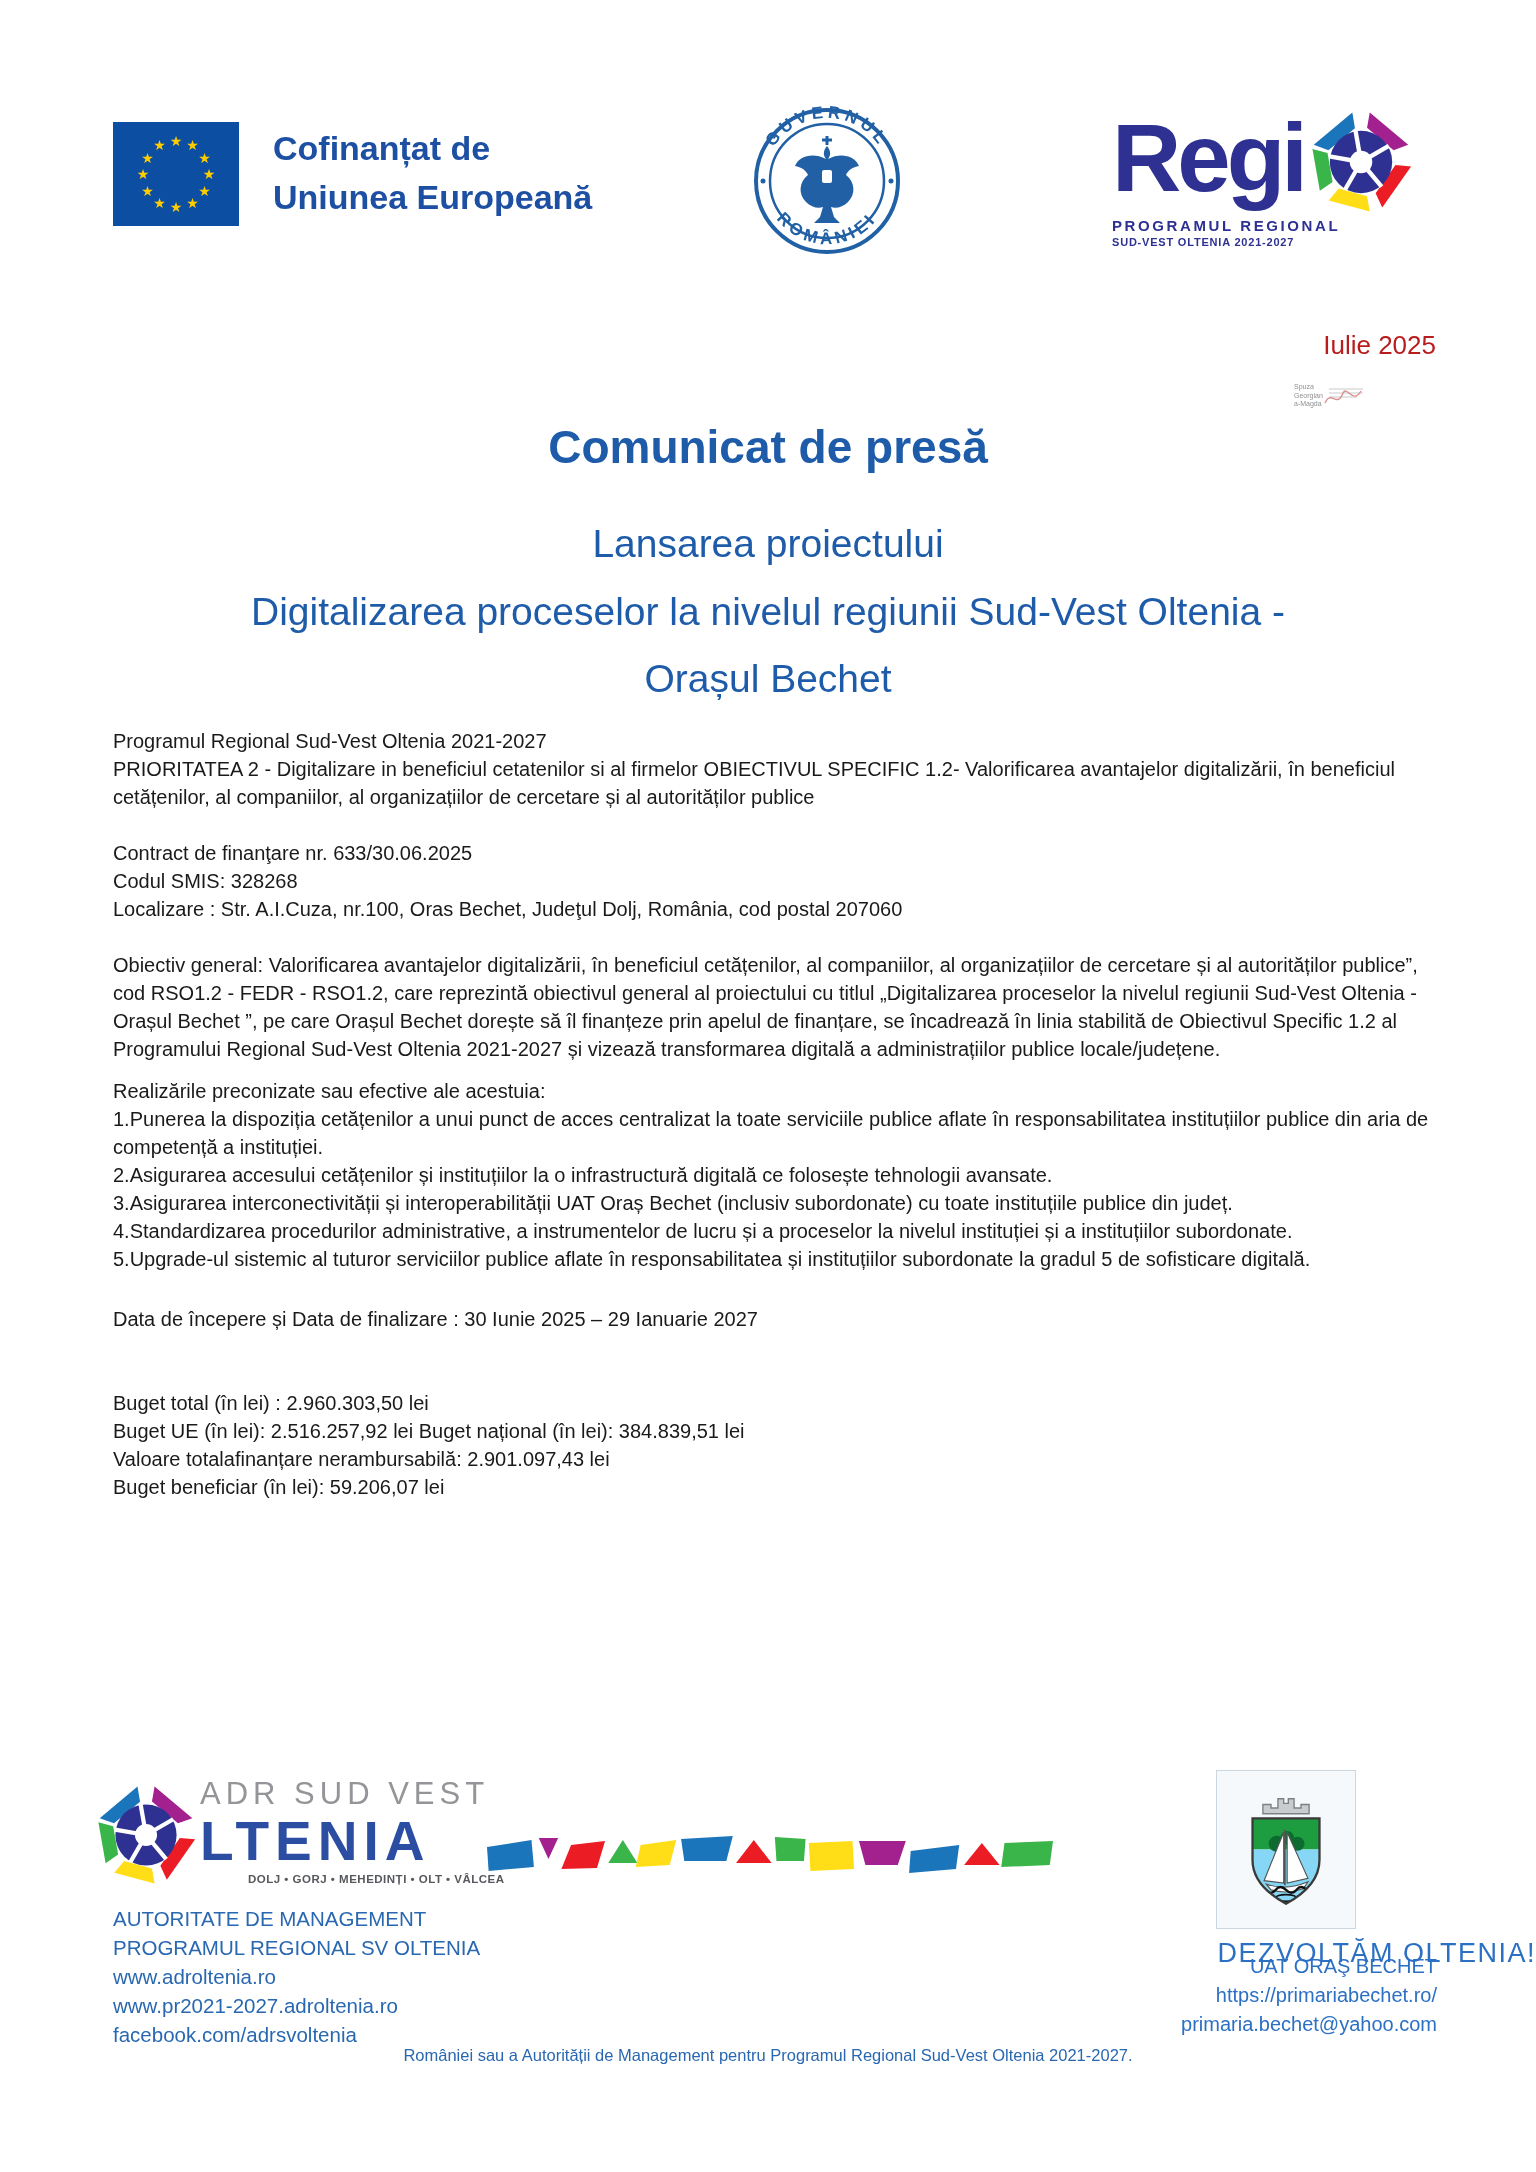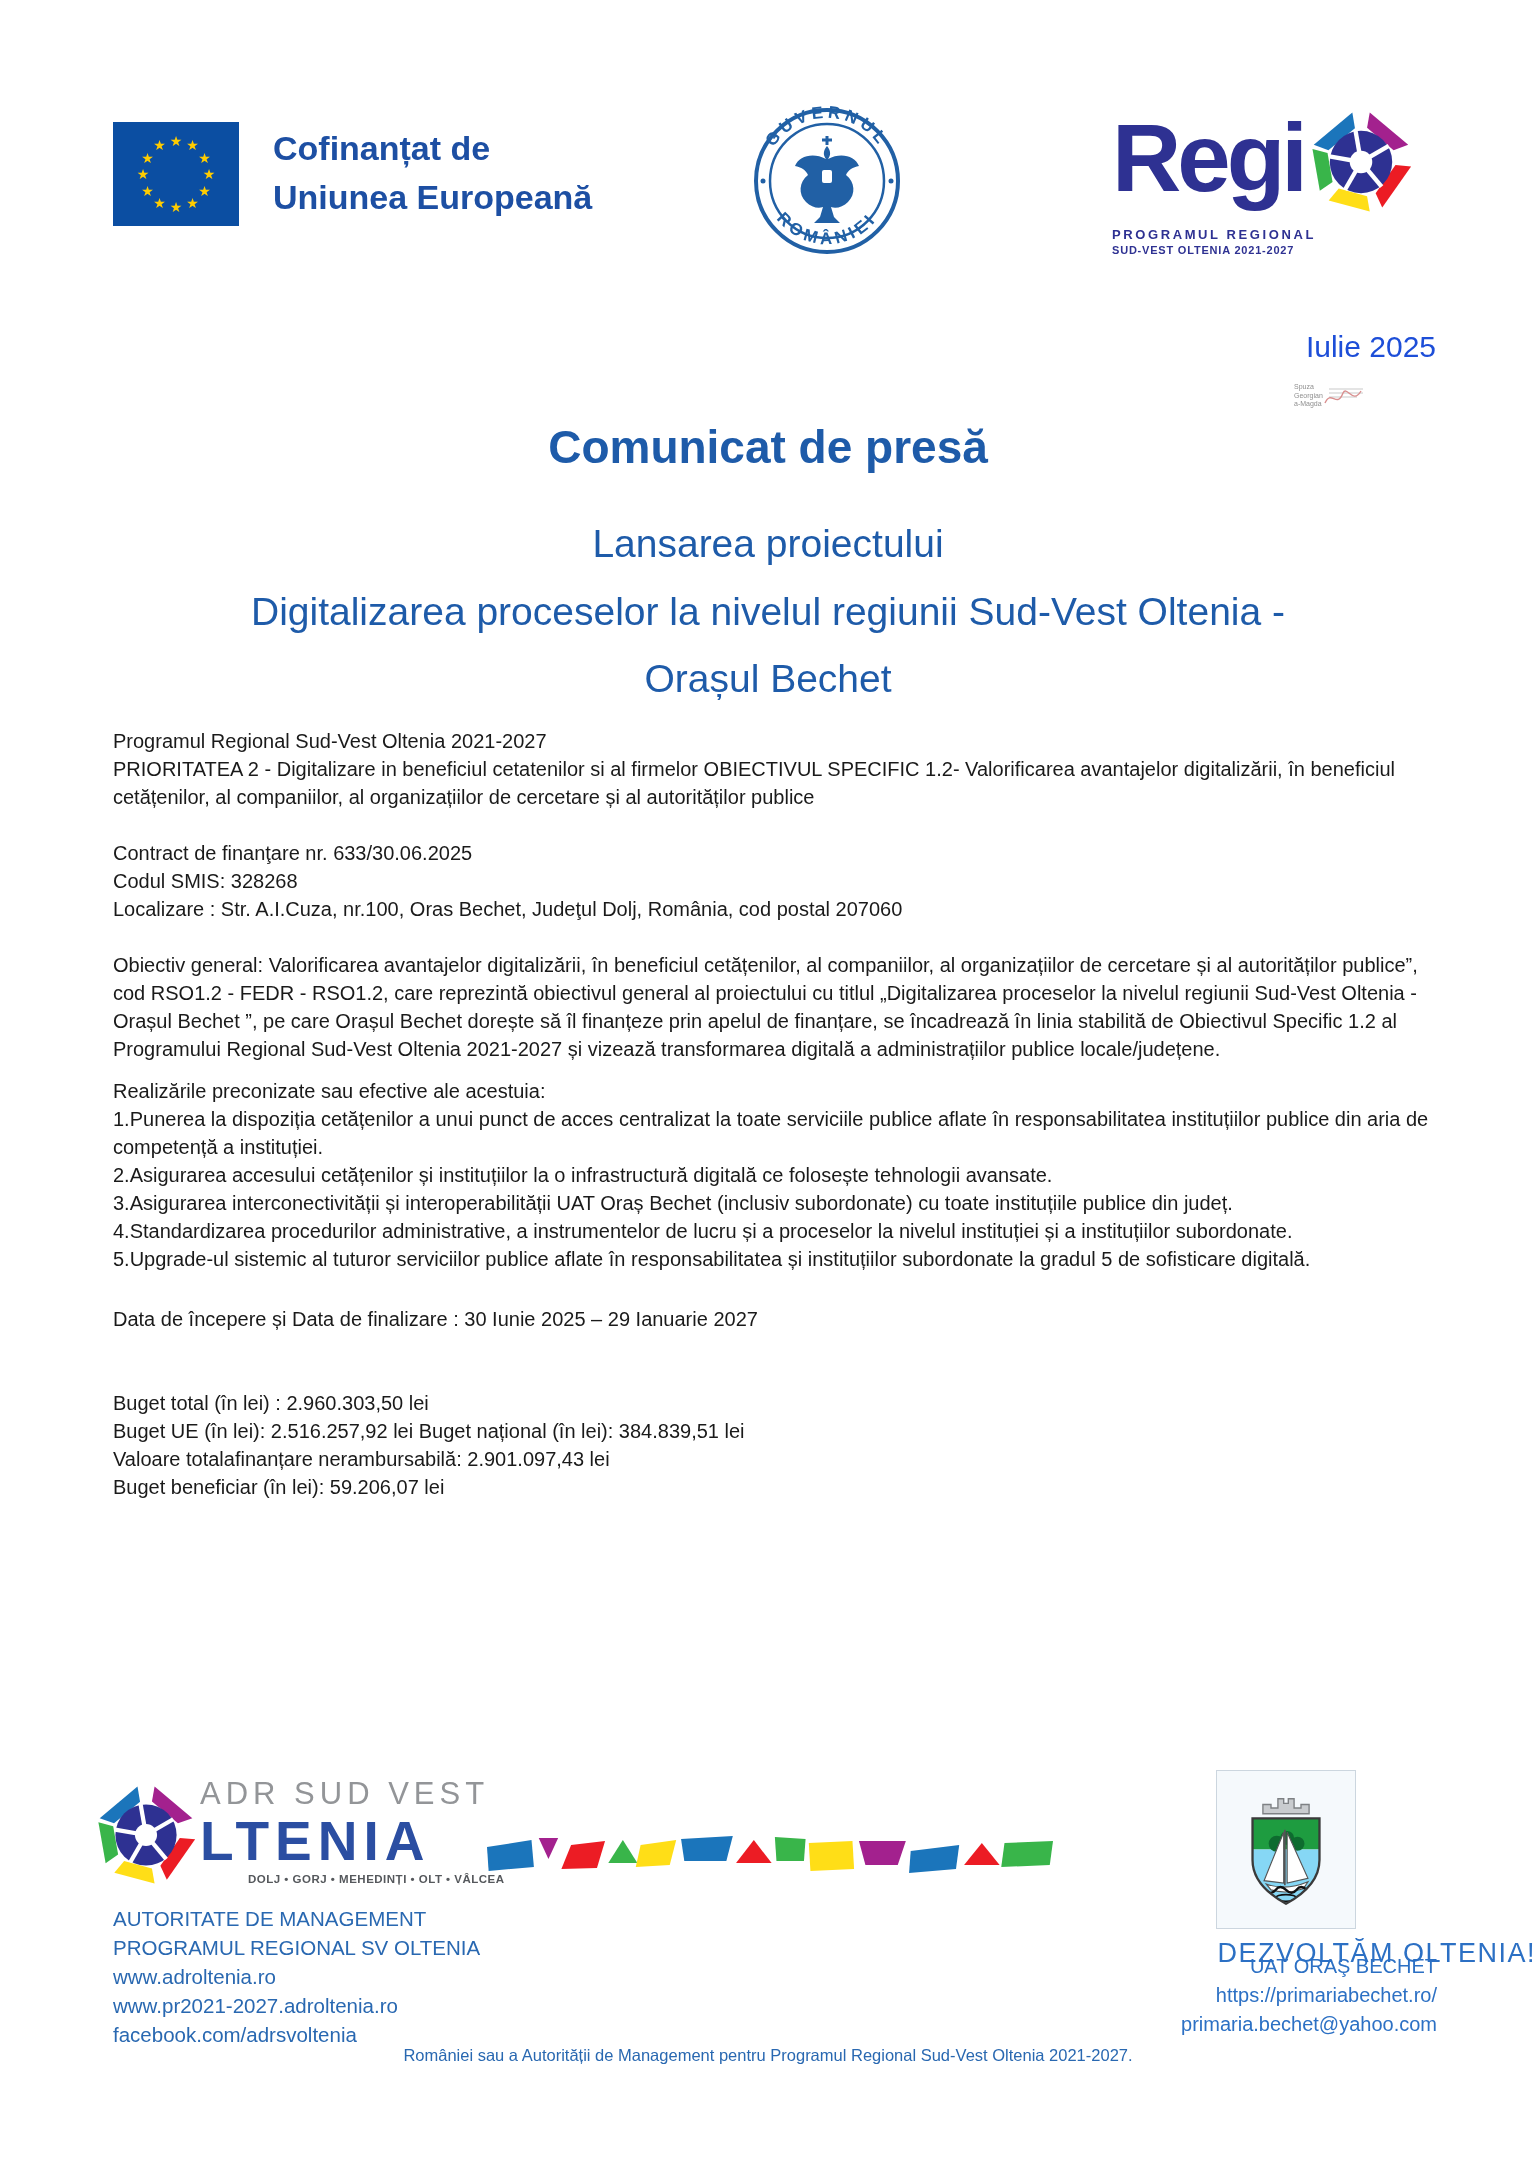--- a/index.html
+++ b/index.html
@@ -11,24 +11,24 @@
   .eu-flag{position:relative;width:126px;height:104px;background:#0B4EA2;}
   .eu-star{position:absolute;color:#FFCC00;font-size:14px;line-height:14px;width:14px;text-align:center;}
   .eu-text{margin-left:34px;margin-top:2px;font-size:34px;font-weight:bold;color:#1D4FA3;line-height:49px;}
 
   .hdr-seal{position:absolute;left:752px;top:106px;width:150px;height:150px;}
 
   .hdr-regio{position:absolute;left:1112px;top:102px;}
   .regio-row{display:flex;align-items:center;}
   .regio-word{font-size:96px;line-height:106px;font-weight:bold;color:#2E3192;letter-spacing:-4px;}
   .regio-o{width:104px;height:104px;margin-left:5px;margin-top:8px;}
-  .regio-sub1{margin-top:13px;font-size:13px;font-weight:bold;color:#2E3192;letter-spacing:2.6px;}
+  .regio-sub1{margin-top:3px;font-size:15px;font-weight:bold;color:#2E3192;letter-spacing:2.6px;}
   .regio-sub2{font-size:11px;font-weight:bold;color:#2E3192;letter-spacing:0.8px;margin-top:2px;}
 
-  .date-line{position:absolute;top:330px;right:100px;font-size:30px;color:#1d4ed8;}
+  .date-line{position:absolute;top:330px;right:100px;font-size:26px;color:#b91c1c;}
 
   .stamp{position:absolute;left:1294px;top:383px;display:flex;align-items:flex-start;}
   .stamp-text{font-size:7px;line-height:8.5px;color:#8f8f8f;}
 
   
   .title-main{position:absolute;top:420px;left:0;width:100%;text-align:center;
               font-size:46px;font-weight:bold;color:#1E5BA9;}
   .tsub{position:absolute;left:0;width:100%;text-align:center;font-size:39px;color:#1E5BA9;}
   .tsub1{top:522px}.tsub2{top:590px}.tsub3{top:657px}
 

